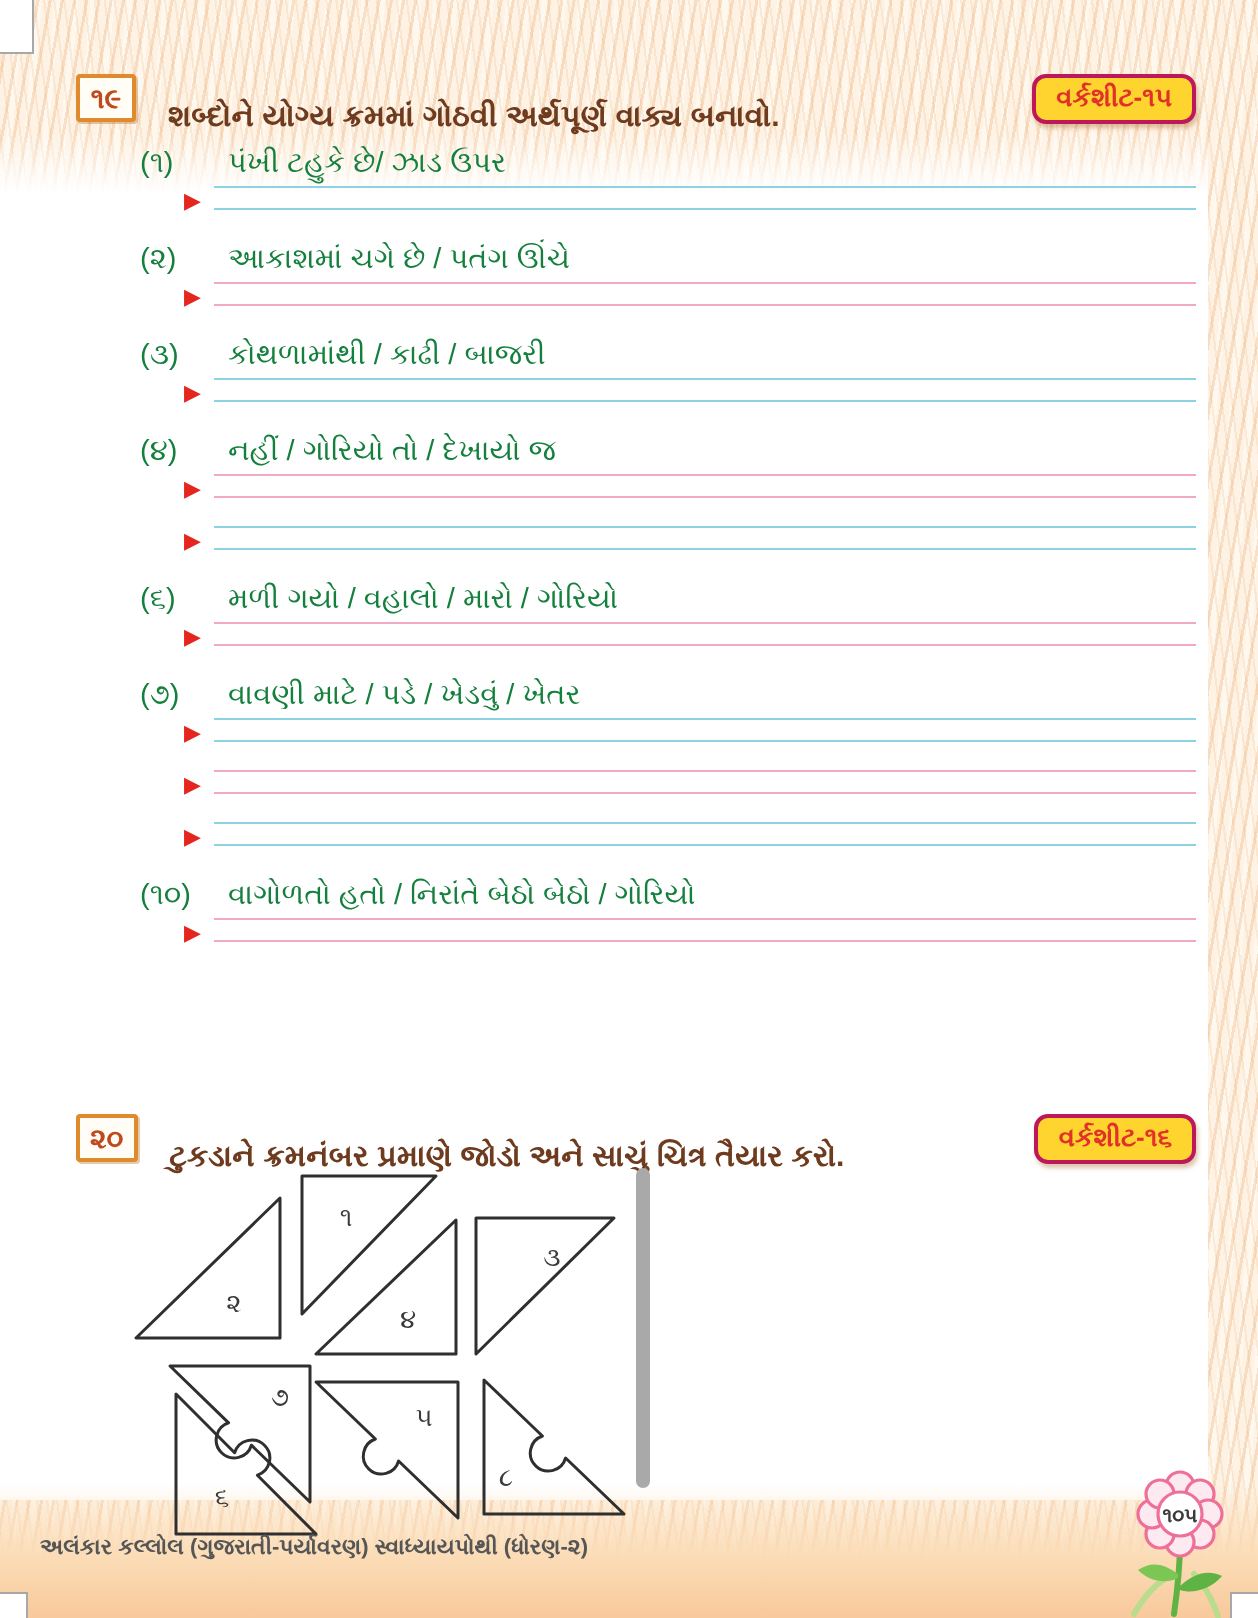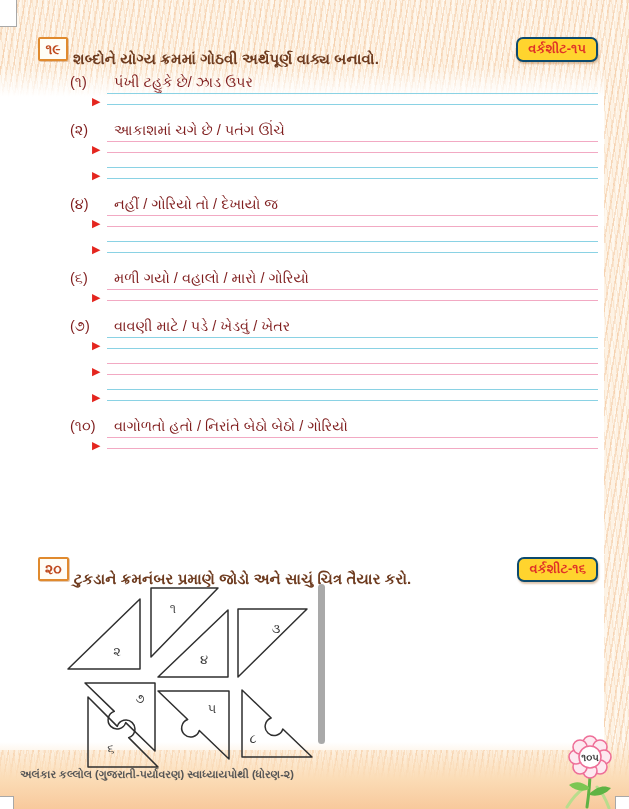--- a/index.html
+++ b/index.html
@@ -16,37 +16,37 @@
   .white-panel { position:absolute; left:0; top:98px; width:604px; height:652px; background:#ffffff; }
   .fade-strip  { position:absolute; left:0; top:66px; width:604px; height:34px;
                  background:linear-gradient(180deg, rgba(255,255,255,0) 0%, #ffffff 90%); }
   .footer-grad { position:absolute; left:0; top:742px; width:629px; height:67px;
                  background:linear-gradient(180deg, rgba(253,236,216,0) 0%, #fbdcb6 55%, #f8c99c 100%); }
 
   .section { position:absolute; left:38px; width:560px; }
   #q19-section { top:36px; }
   #q20-section { top:556px; }
 
-  .q-header { display:flex; align-items:center; gap:5px; height:26px; }
+  .q-header { display:flex; align-items:center; gap:16px; height:26px; }
   .q-num {
     display:inline-block; min-width:30px; text-align:center; padding:1px 5px;
     background:#fffdf6; border:2px solid #e08a2e; border-radius:2px;
     color:#bf4a1e; font-weight:bold; font-size:14px; line-height:18px;
     box-shadow:1px 1px 0 rgba(180,100,30,0.35);
   }
   .q-title { font-weight:bold; font-size:15px; color:#6e3b1f; letter-spacing:.1px;margin-top:19px; }
   .badge {
-    margin-left:auto; background:#ffd42e; border:2px solid #0c4a6e; border-radius:7px;
+    margin-left:auto; background:#ffd42e; border:2px solid #be185d; border-radius:7px;
     color:#e03228; font-weight:bold; font-size:13px; padding:2px 10px 3px;
     box-shadow:1px 2px 2px rgba(160,90,20,0.35); white-space:nowrap;
   }
 
   .items { margin-top:9px; }
   .q-item { padding-bottom:9px; }
-  .item-text-row { padding-left:32px; font-size:14.5px; color:#7f1d1d; height:22px; line-height:22px; white-space:nowrap; }
+  .item-text-row { padding-left:32px; font-size:14.5px; color:#15803d; height:22px; line-height:22px; white-space:nowrap; }
   .item-num { display:inline-block; width:44px; }
   .answer-row { display:flex; align-items:flex-start; padding-left:54px; gap:7px; height:17px; }
   .arrow { font-size:11px; line-height:1; color:#e4261f; margin-top:3px; }
   .lines { flex:1; }
   .line { height:0; border-top:1.6px solid #8ad2e4; }
   .line + .line { margin-top:10px; }
 
   #puzzle-svg { position:absolute; left:50px; top:572px; }
   .piece { fill:none; stroke:#2f2f2f; stroke-width:1.5; stroke-linejoin:round; }
   .piece-num { font-size:13px; fill:#3a3a3a; text-anchor:middle;
@@ -89,20 +89,21 @@
       <div class="item-text-row"><span class="item-num">(૨)</span><span>આકાશમાં ચગે છે / પતંગ ઊંચે</span></div>
       <div class="answer-row">
           <span class="arrow">▶</span>
           <div class="lines">
             <div class="line" style="border-top-color: rgb(242, 169, 195);"></div>
             <div class="line" style="border-top-color: rgb(242, 169, 195);"></div>
           </div>
         </div>
     </div>
     <div class="q-item">
+      <div class="item-text-row"><span class="item-num">(૩)</span><span>કોથળામાંથી / કાઢી / બાજરી</span></div>
       <div class="answer-row">
           <span class="arrow">▶</span>
           <div class="lines">
             <div class="line" style="border-top-color: rgb(138, 210, 228);"></div>
             <div class="line" style="border-top-color: rgb(138, 210, 228);"></div>
           </div>
         </div>
     </div>
     <div class="q-item">
       <div class="item-text-row"><span class="item-num">(૪)</span><span>નહીં / ગોરિયો તો / દેખાયો જ</span></div>

